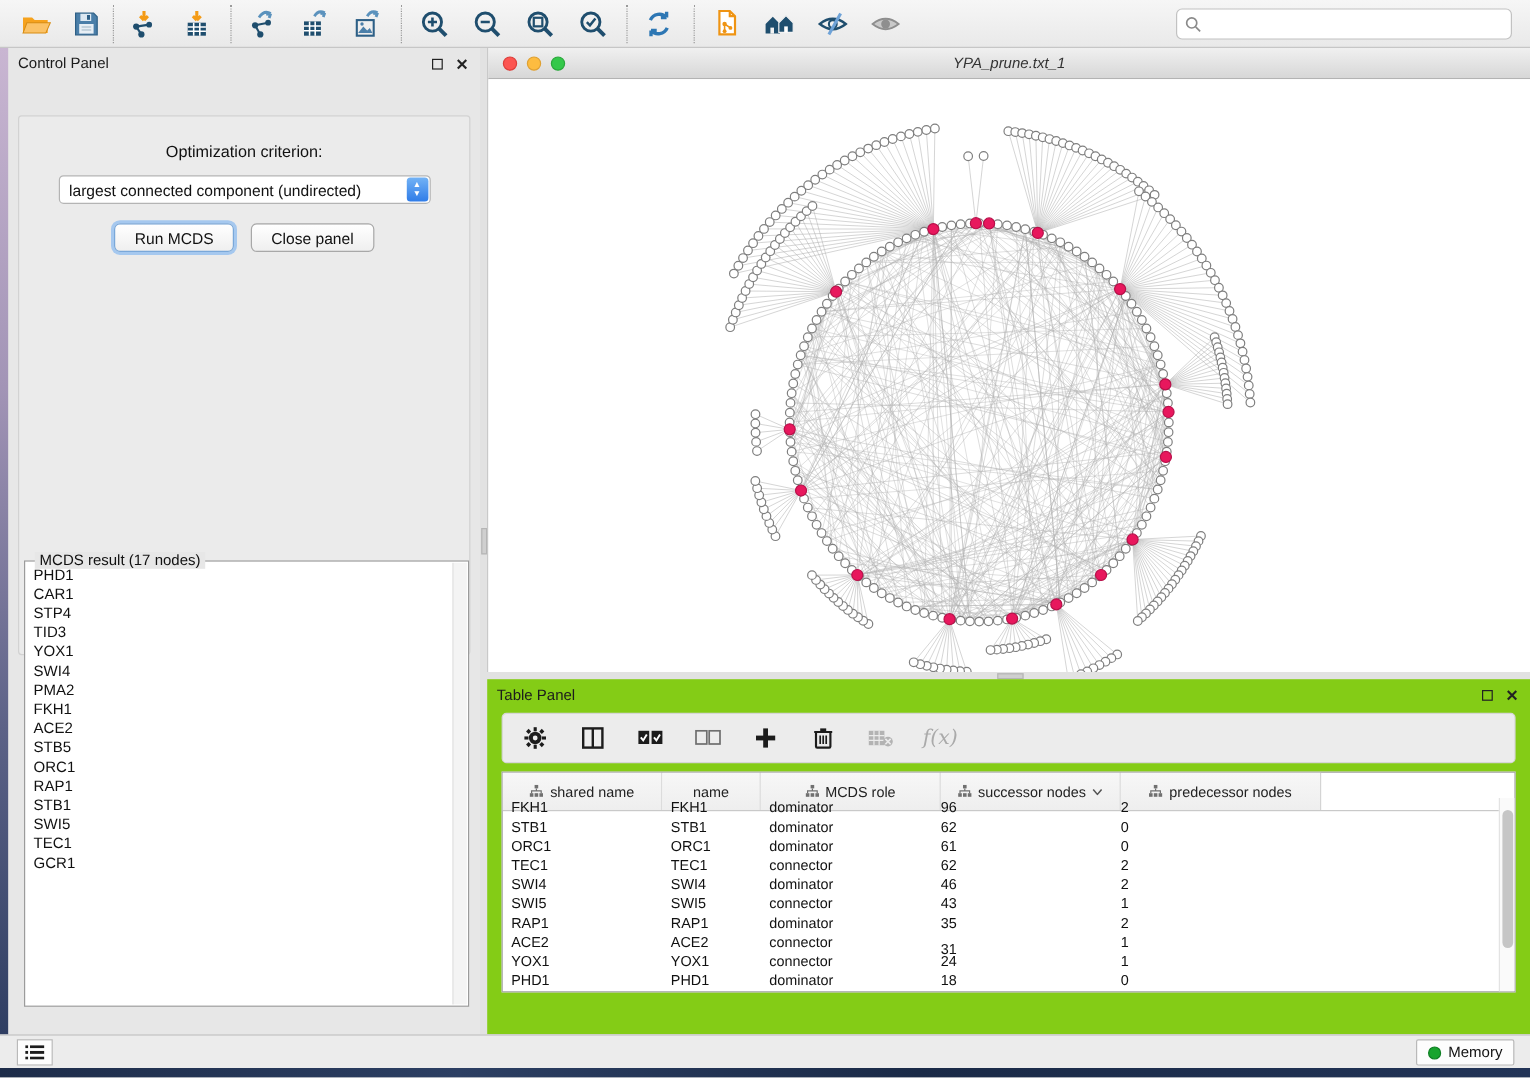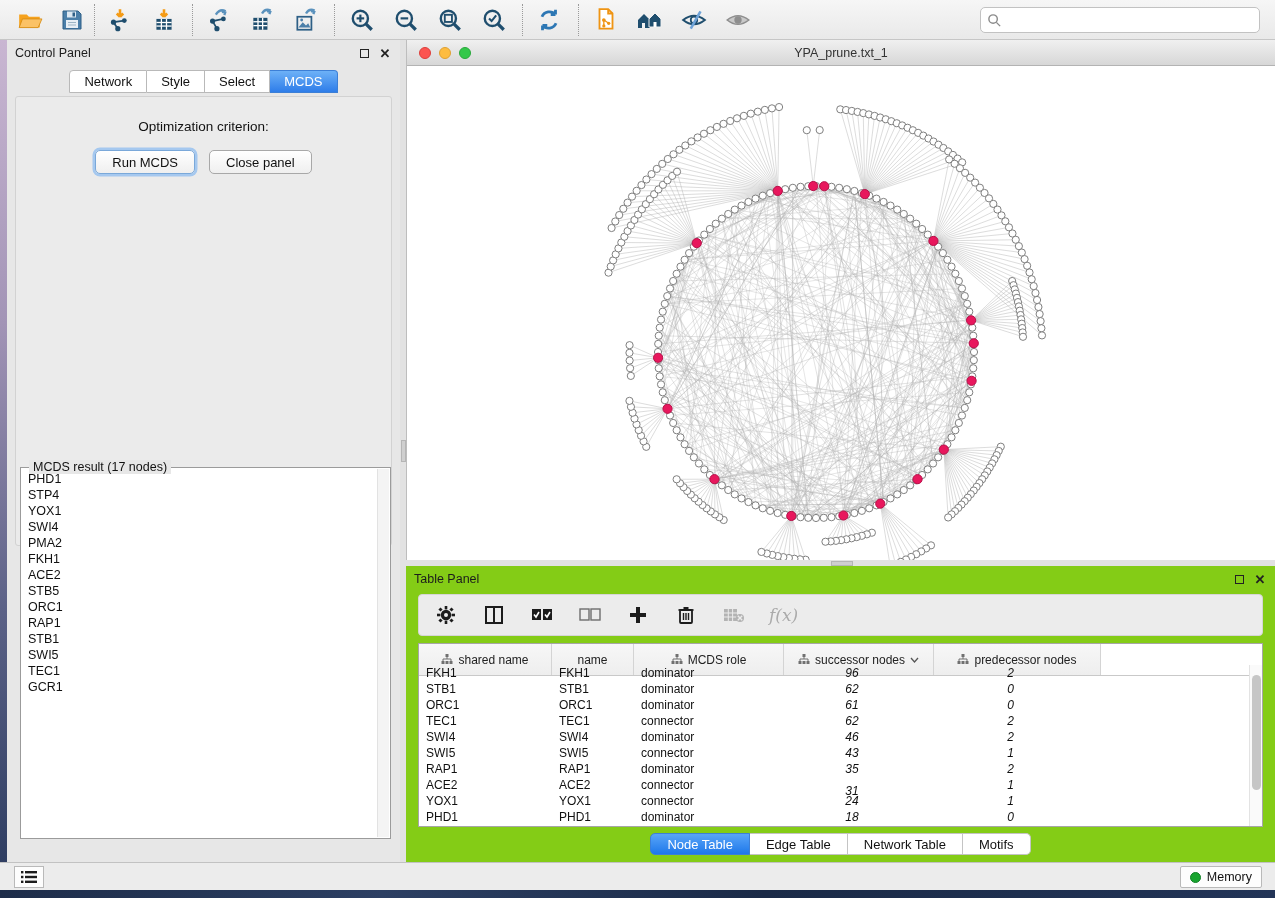--- a/index.html
+++ b/index.html
@@ -62,21 +62,21 @@
   
   .vsplit { position:absolute; left:400px; top:40px; width:6px; height:822px; background:#e2e2e2; }
   .vsplit .handle { position:absolute; left:0.5px; top:400px; width:5px; height:22px; background:#cfcfcf; border:1px solid #b5b5b5; }
   .hsplit { position:absolute; left:406px; top:560px; width:869px; height:6px; background:#e2e2e2; }
   .hsplit .handle { position:absolute; left:425px; top:0.5px; width:22px; height:5px; background:#cfcfcf; border:1px solid #b5b5b5; }
 
   
   .netwin { position:absolute; left:406px; top:40px; width:869px; height:520px; background:#fff;
     border-left:1px solid #bdbdbd; }
   .net-titlebar { height:26px; background:linear-gradient(#f0f0f0,#d7d7d7); border-bottom:1px solid #b3b3b3;
-    position:relative; display:flex; align-items:center; justify-content:center; }
+    position:relative; display:flex; align-items:center; justify-content:center;font-style:italic; }
   .net-title { font-size:12.5px; color:#333; }
   .lights { position:absolute; left:12px; top:7px; display:flex; gap:8px; }
   .light { width:12px; height:12px; border-radius:50%; }
   .light.red { background:#fc5551; border:1px solid #dd3f3b; }
   .light.yellow { background:#fdbc40; border:1px solid #dfa133; }
   .light.green { background:#34c84a; border:1px solid #2aa83c; }
   .net-canvas { position:absolute; left:0; top:26px; width:869px; height:494px; background:#fff; overflow:hidden; }
 
   
   .tpanel { position:absolute; left:406px; top:566px; width:869px; height:296px; background:#84cc16; }
@@ -86,21 +86,21 @@
   .fx-label { font-family:"DejaVu Serif", serif; font-style:italic; font-size:17px; color:#aaa; }
 
   .dtable { position:absolute; left:12px; top:77px; width:845px; height:184px; background:#fff; border:1px solid #a6a6a6; }
   .thead { position:absolute; left:0; top:0; height:32px; width:100%; display:flex; border-bottom:1px solid #c9c9c9; font-size:12px; color:#222; }
   .th { background:linear-gradient(#f7f7f7,#eeeeee); border-right:1px solid #d4d4d4; display:flex;
     align-items:center; justify-content:center; gap:5px; position:relative; }
   .th.noband { background:transparent; border-right:none; }
   .tbody { position:absolute; left:0; top:21px; right:13px; bottom:0; overflow:hidden; }
   .trow { display:flex; height:16px; font-size:12px; color:#111; align-items:center; }
   .td { padding-left:7px; white-space:nowrap; overflow:hidden; }
-  .td.num { text-align:center; padding-right:14px; padding-left:0;font-style:italic; }
+  .td.num { text-align:left; padding-right:14px; padding-left:0; }
   .tscroll { position:absolute; right:0; top:21px; width:13px; bottom:0; background:#fafafa; border-left:1px solid #e3e3e3; }
   .tthumb { position:absolute; left:2px; top:10px; width:9px; height:115px; background:#c6c6c6; border-radius:5px; }
 
   .ttabs { position:absolute; left:0; right:0; top:267px; display:flex; justify-content:center; }
   .ttab { height:22px; padding:0 16px; display:flex; align-items:center; font-size:13px; background:#fff;
     border:1px solid #c4c4c4; border-left:none; color:#111; }
   .ttab:first-child { border-left:1px solid #c4c4c4; border-radius:5px 0 0 5px; }
   .ttab:last-child { border-radius:0 5px 5px 0; }
   .ttab.sel { background:linear-gradient(#59a5f8,#1e78ea); color:#fff; border-color:#3c7fd6; }
 
@@ -279,38 +279,41 @@
 
 <div class="cpanel">
   <div class="panel-head">
     <span class="panel-title">Control Panel</span>
     <span class="spacer"></span>
     <span class="wbtn">
         <span class="float-glyph"></span>
       </span>
     <span class="wbtn close-glyph">✕</span>
   </div>
-  <div class="cp-tabs">
-    <div class="cp-tab">Network</div>
-    <div class="cp-tab">Style</div>
-    <div class="cp-tab">Select</div>
-    <div class="cp-tab sel">MCDS</div>
-  </div>
   <div class="cp-body">
     <div class="opt-label">Optimization criterion:</div>
+    <div class="opt-select">
+      <span>largest connected component (undirected)</span>
+      <span class="opt-stepper">
+          <span>▲</span>
+          <span>▼</span>
+        </span>
+    </div>
     <div class="btnrow">
       <button class="pushbtn focused">Run MCDS</button>
       <button class="pushbtn">Close panel</button>
     </div>
   </div>
   <div class="groupbox">
     <span class="grouplegend">MCDS result (17 nodes)</span>
     <div class="mcds-list" id="mcds-list">
         <div class="list-item">PHD1</div>
+        <div class="list-item">CAR1</div>
         <div class="list-item">STP4</div>
+        <div class="list-item">TID3</div>
         <div class="list-item">YOX1</div>
         <div class="list-item">SWI4</div>
         <div class="list-item">PMA2</div>
         <div class="list-item">FKH1</div>
         <div class="list-item">ACE2</div>
         <div class="list-item">STB5</div>
         <div class="list-item">ORC1</div>
         <div class="list-item">RAP1</div>
         <div class="list-item">STB1</div>
         <div class="list-item">SWI5</div>
@@ -1476,26 +1479,20 @@
           <div class="td" style="width: 150px;">dominator</div>
           <div class="td num" style="width: 150px;">18</div>
           <div class="td num" style="width: 167px;">0</div>
         </div>
       </div>
     <div class="tscroll">
         <div class="tthumb"></div>
       </div>
   </div>
 
-  <div class="ttabs">
-    <div class="ttab sel">Node Table</div>
-    <div class="ttab">Edge Table</div>
-    <div class="ttab">Network Table</div>
-    <div class="ttab">Motifs</div>
-  </div>
 </div>
 
 <div class="statusbar">
   <button class="sb-left">
     <svg class="icon" width="16" height="12" viewBox="0 0 16 12">
       <g fill="#1c1c1c">
           <rect x="0" y="0" width="2.4" height="2.4"></rect>
           <rect x="4" y="0" width="12" height="2.4"></rect>
           <rect x="0" y="4.8" width="2.4" height="2.4"></rect>
           <rect x="4" y="4.8" width="12" height="2.4"></rect>

